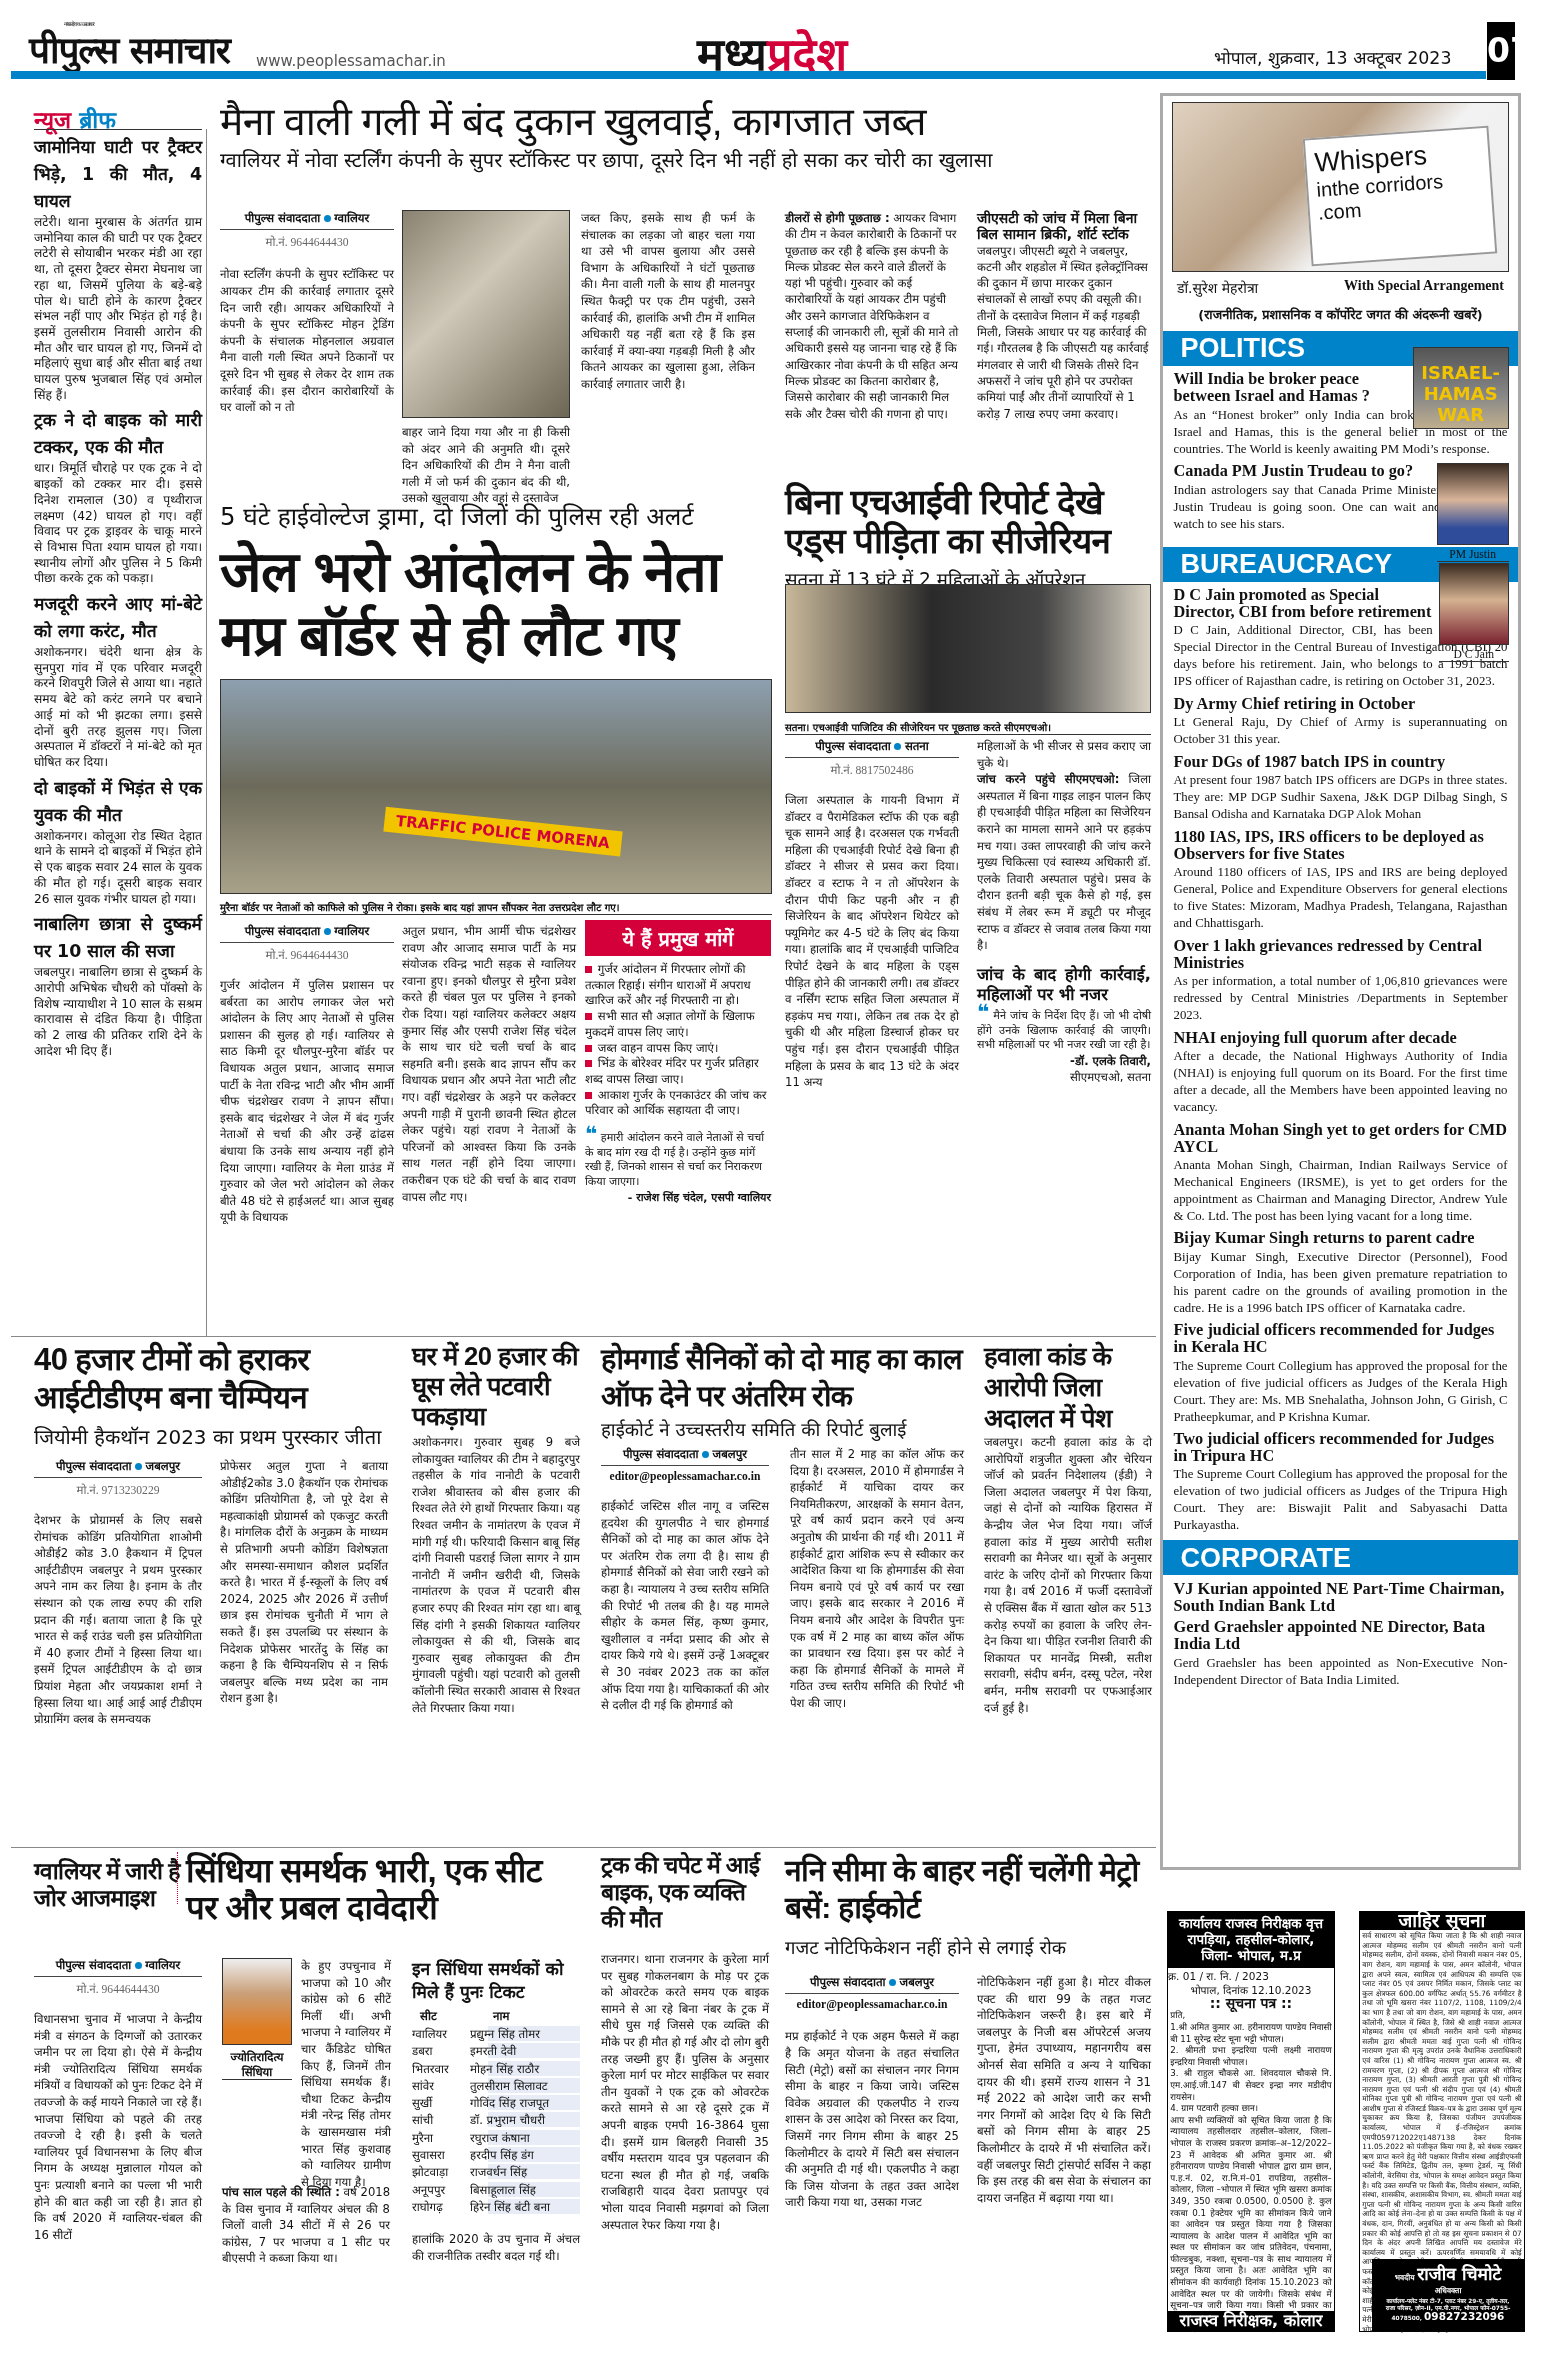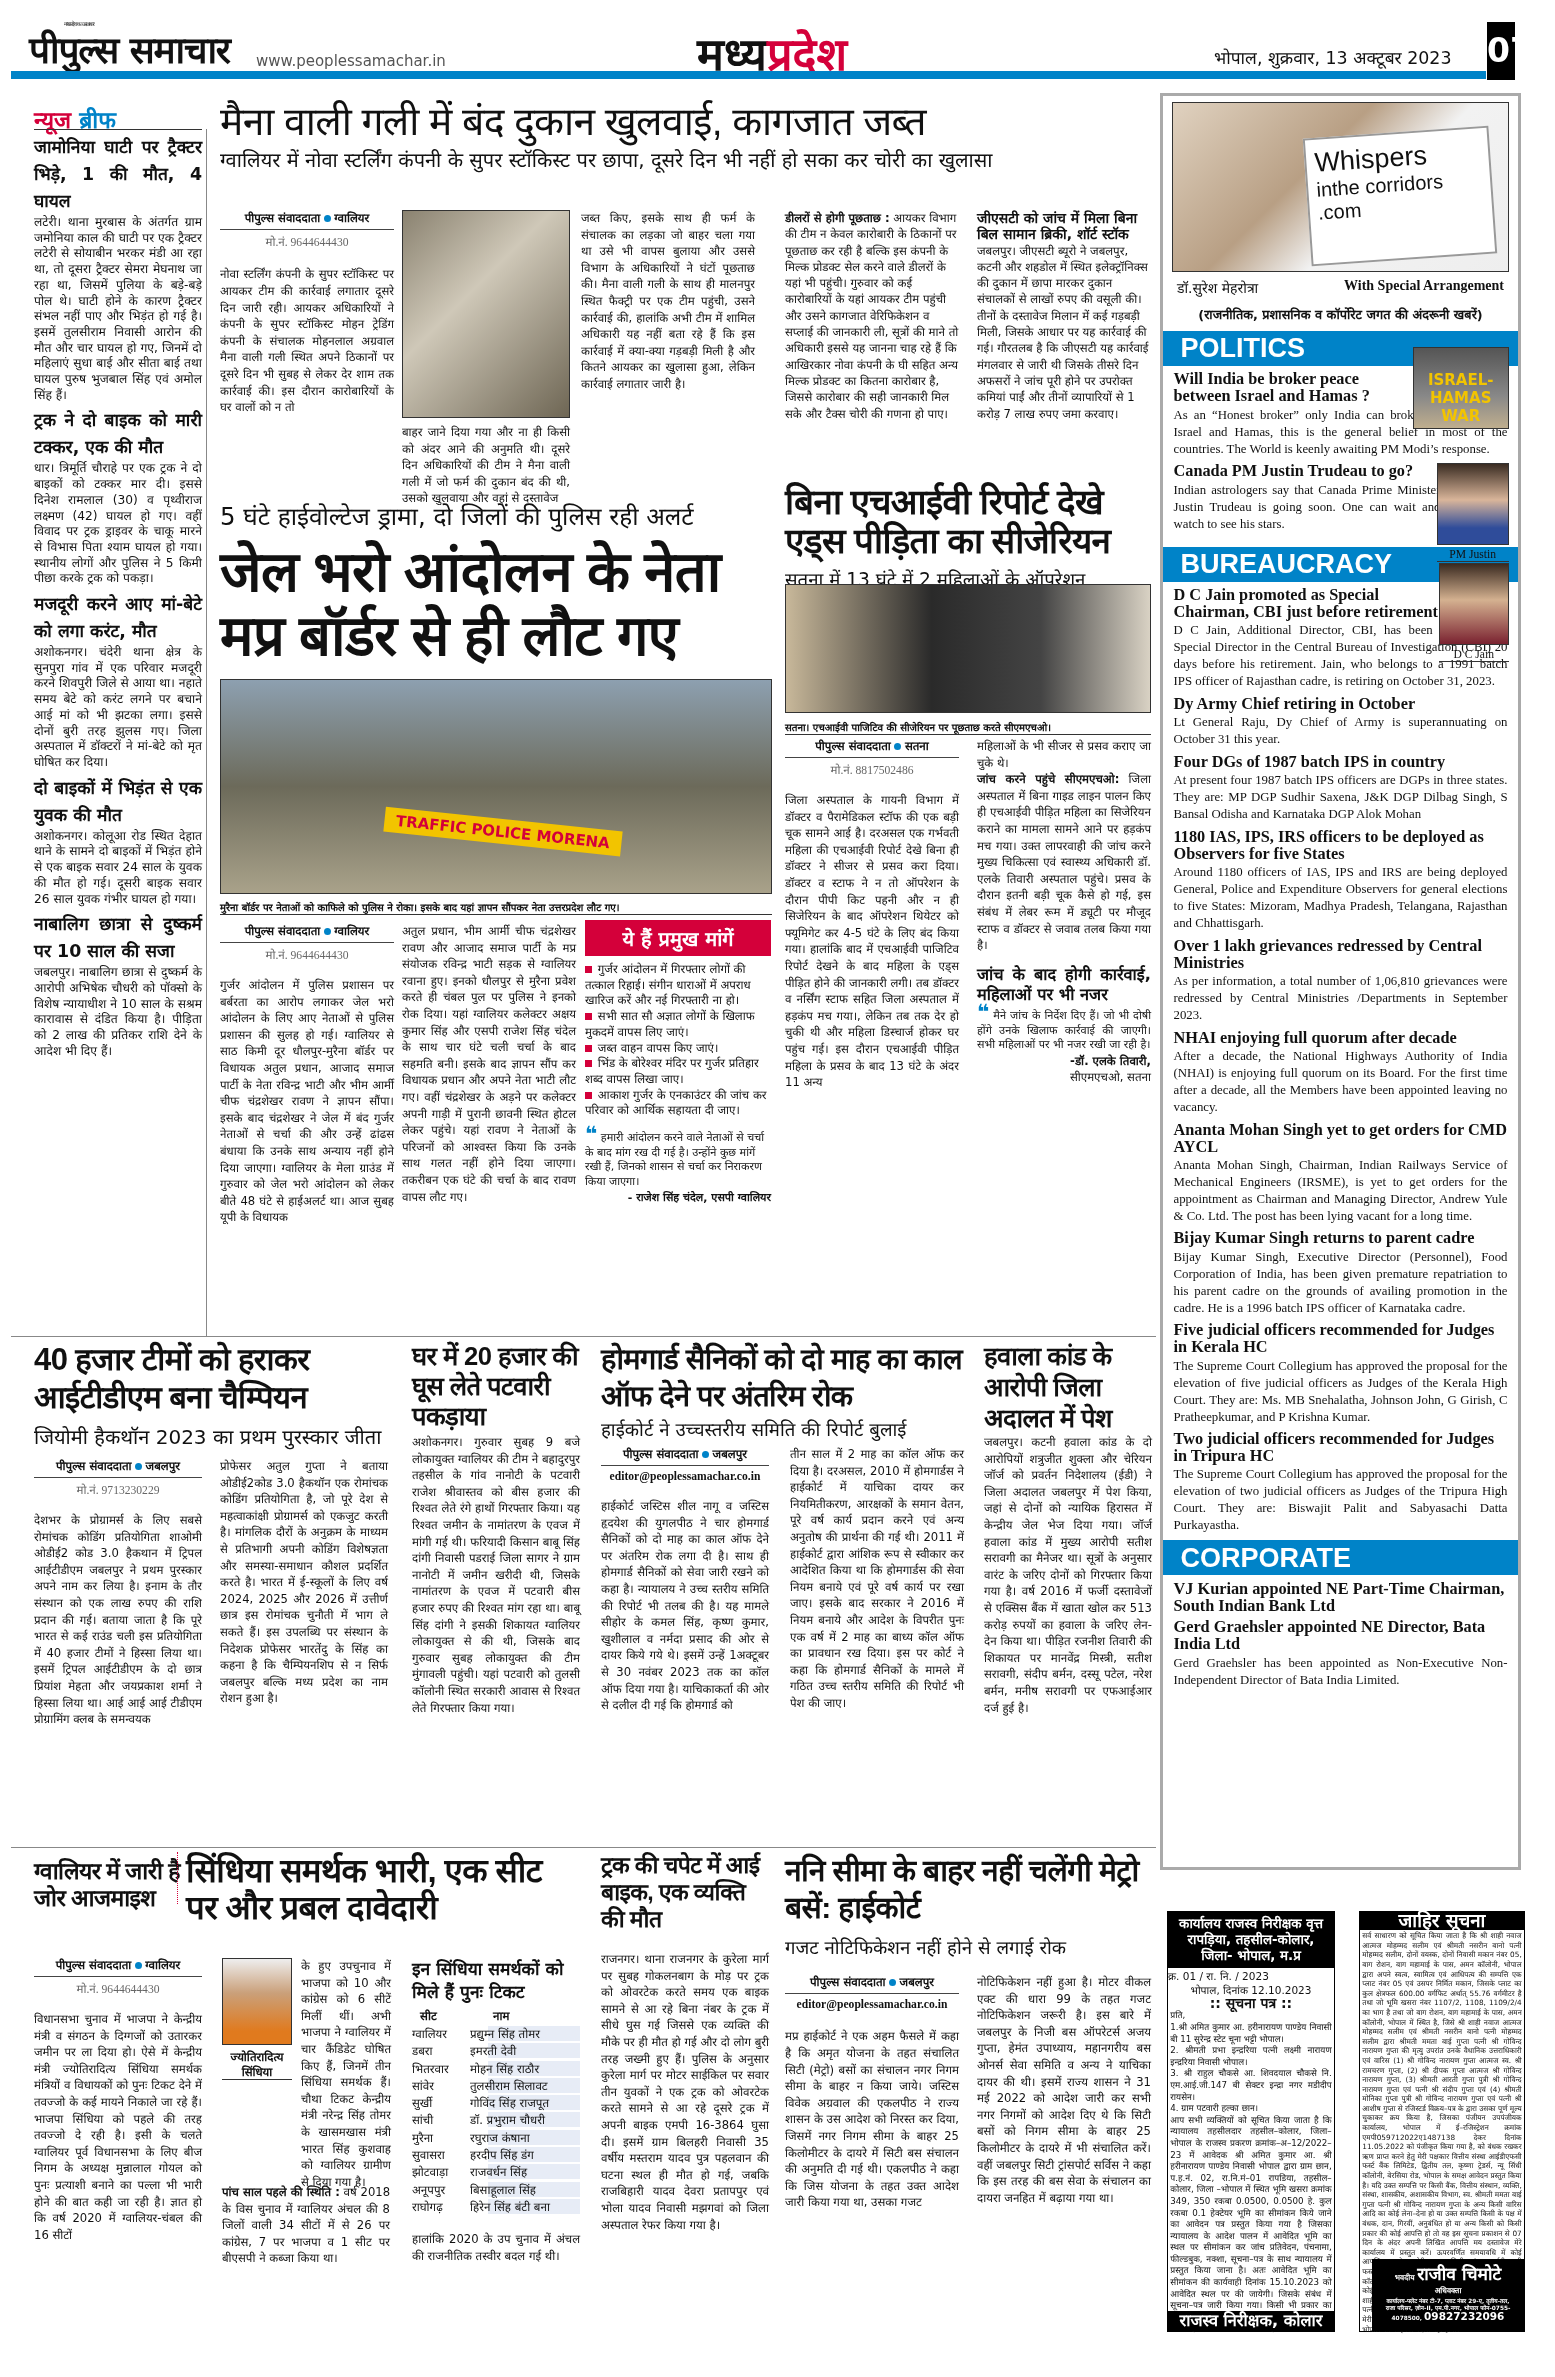--- a/index.html
+++ b/index.html
@@ -246,33 +246,33 @@
       <div style="font-size:20px">.com</div>
     </div>
   </div>
   <div style="display:flex;justify-content:space-between;margin:5.8px 14px;font-size:14px">
     <span>डॉ.सुरेश मेहरोत्रा</span>
     <b class="serif">With Special Arrangement</b>
   </div>
   <div style="text-align:center;font-size:12.8px;font-weight:bold;margin:8.1px 0">(राजनीतिक, प्रशासनिक व कॉर्पोरेट जगत की अंदरूनी खबरें)</div>
   <div class="sec-band">POLITICS</div>
   <div style="position:relative">
-    <div style="position:absolute;right:9.3px;top:-23px;width:96px;height:82px;background:linear-gradient(180deg,#555,#888 60%,#bfae8e);color:#f2c400;font-weight:bold;font-size:15px;text-align:center;padding-top:23px;border:0.6px solid #333">ISRAEL-HAMAS WAR</div>
+    <div style="position:absolute;right:9.3px;top:-23px;width:96px;height:82px;background:linear-gradient(180deg,#555,#888 60%,#bfae8e);color:#f2c400;font-weight:bold;font-size:18px;text-align:center;padding-top:14px;border:0.6px solid #333">ISRAEL-HAMAS WAR</div>
     <div class="sbh" style="width:244px">Will India be broker peace between Israel and Hamas ?</div>
     <p class="sbp">As an “Honest broker” only India can broker peace between Israel and Hamas, this is the general belief in most of the countries. The World is keenly awaiting PM Modi’s response.</p>
     <div style="position:absolute;right:9.3px;top:93px;width:72px;height:82px;background:linear-gradient(180deg,#3a2c22,#d9b59a 45%,#2f4c9a 80%);border:0.6px solid #333"></div>
     <div style="position:absolute;right:9.3px;top:178px;width:72px;text-align:center;font-family:'Liberation Serif',serif;font-size:11.6px;border-bottom:0.6px solid #333">PM Justin</div>
     <div class="sbh" style="width:267px">Canada PM Justin Trudeau to go?</div>
     <p class="sbp" style="width:267px">Indian astrologers say that Canada Prime Minister Justin Trudeau is going soon. One can wait and watch to see his stars.</p>
   </div>
   <div class="sec-band" style="margin-top:14px">BUREAUCRACY</div>
   <div style="position:relative">
     <div style="position:absolute;right:9.3px;top:-23px;width:70px;height:82px;background:linear-gradient(180deg,#3a2a20,#d4b190 45%,#7a2230);border:0.6px solid #333"></div>
     <div style="position:absolute;right:9.3px;top:62px;width:70px;text-align:center;font-family:'Liberation Serif',serif;font-size:11.6px;border-bottom:0.6px solid #333">D C Jain</div>
-    <div class="sbh" style="width:268px">D C Jain promoted as Special Chairman, CBI just before retirement</div>
+    <div class="sbh" style="width:268px">D C Jain promoted as Special Director, CBI from before retirement</div>
     <p class="sbp">D C Jain, Additional Director, CBI, has been promoted as Special Director in the Central Bureau of Investigation (CBI) 20 days before his retirement. Jain, who belongs to a 1991 batch IPS officer of Rajasthan cadre, is retiring on October 31, 2023.</p>
     <div class="sbh">Dy Army Chief retiring in October</div>
       <p class="sbp">Lt General Raju, Dy Chief of Army is superannuating on October 31 this year.</p>
     <div class="sbh">Four DGs of 1987 batch IPS in country</div>
       <p class="sbp">At present four 1987 batch IPS officers are DGPs in three states. They are: MP DGP Sudhir Saxena, J&amp;K DGP Dilbag Singh, S Bansal Odisha and Karnataka DGP Alok Mohan</p>
     <div class="sbh">1180 IAS, IPS, IRS officers to be deployed as Observers for five States</div>
       <p class="sbp">Around 1180 officers of IAS, IPS and IRS are being deployed General, Police and Expenditure Observers for general elections to five States: Mizoram, Madhya Pradesh, Telangana, Rajasthan and Chhattisgarh.</p>
     <div class="sbh">Over 1 lakh grievances redressed by Central Ministries</div>
       <p class="sbp">As per information, a total number of 1,06,810 grievances were redressed by Central Ministries /Departments in September 2023.</p>
     <div class="sbh">NHAI enjoying full quorum after decade</div>

